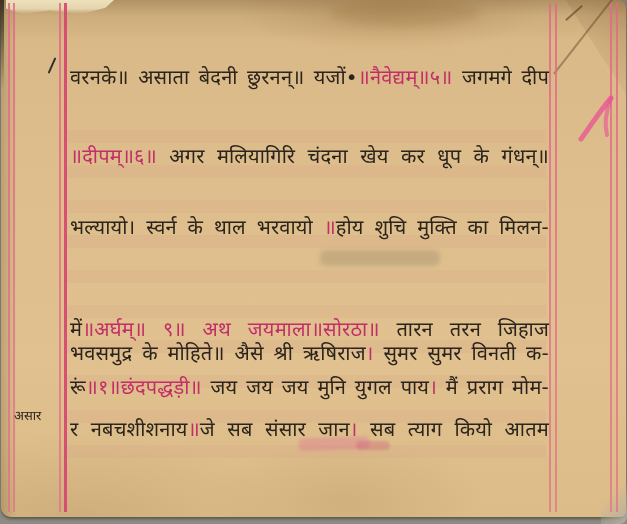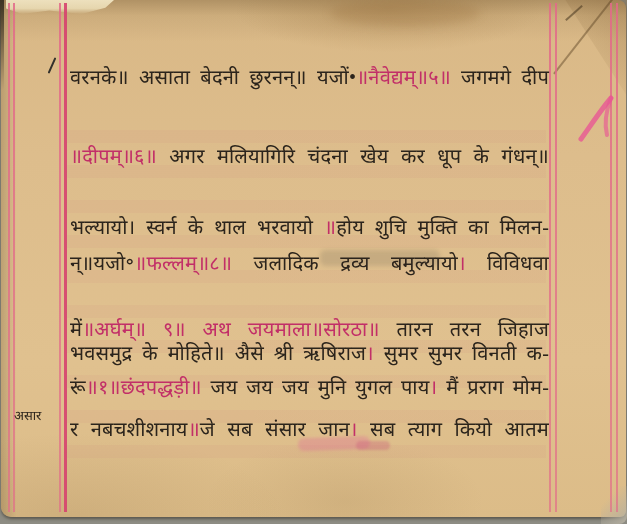--- a/index.html
+++ b/index.html
@@ -39,21 +39,21 @@
     background:rgba(70,52,30,.55); transform:rotate(48deg); }
 
   
   .rule-v { position:absolute; top:3px; height:509px; width:2px;
     background:linear-gradient(180deg, rgba(226,106,137,.85), rgba(226,106,137,.65)); }
   .rv1{left:8px;}  .rv2{left:13px;}  .rv3{left:59px;}  .rv4{left:64px; width:3px; background:rgba(214,66,110,.9);}
   .rv5{left:549px;} .rv6{left:555px;} .rv7{left:610px;} .rv8{left:616px;}
 
   
   .textblock { position:absolute; left:0; top:0; width:553px; height:524px;
-    color:#2b241c;font-family:Liberation Serif, serif; }
+    color:#2b241c; }
   .line { position:absolute; left:70px; width:479px; font-size:20px; line-height:26px;
     text-align:justify; text-align-last:justify; letter-spacing:.2px; }
   .seg-red { color:#c22f68; }
   .seg-hl { background:linear-gradient(100deg, rgba(236,95,150,0) 2%, rgba(236,95,150,.50) 25%, rgba(236,95,150,.45) 75%, rgba(236,95,150,0) 98%); border-radius:4px; }
   .margin-note { position:absolute; left:14px; top:406px; font-size:13px; color:#2b241c; }
 
   
   .pen-slash { position:absolute; left:51px; top:57px; width:2px; height:17px;
     background:#32302c; transform:rotate(24deg); border-radius:2px; }
   .flourish { position:absolute; left:577px; top:95px; width:46px; height:48px; }
@@ -92,21 +92,20 @@
 <div class="rule-v rv7"></div>
 <div class="rule-v rv8"></div>
 
 <div class="bleed"></div>
 <div class="ink-ghost"></div>
 
 <div class="textblock">
   <div class="line" style="top:64px"><span class="seg-ink">वरनके॥ असाता बेदनी छुरनन्॥ यजों•</span><span class="seg-red">॥नैवेद्यम्॥५॥</span><span class="seg-ink"> जगमगे दीप</span></div>
   <div class="line" style="top:143px"><span class="seg-red">॥दीपम्॥६॥</span><span class="seg-ink"> अगर मलियागिरि चंदना खेय कर धूप के गंधन्॥</span></div>
   <div class="line" style="top:214px"><span class="seg-ink">भल्यायो। स्वर्न के थाल भरवायो </span><span class="seg-red">॥</span><span class="seg-ink">होय शुचि मुक्ति का मिलन-</span></div>
-  <div class="line" style="top:250px"><span class="seg-ink">न्॥यजो॰</span><span class="seg-red">॥फल्लम्॥८॥</span><span class="seg-ink"> जलादिक द्रव्य बमुल्यायो</span><span class="seg-red">।</span><span class="seg-ink"> विविधवा</span></div>
   <div class="line" style="top:316px"><span class="seg-ink">में</span><span class="seg-red">॥अर्घम्॥ ९॥ अथ जयमाला॥सोरठा॥</span><span class="seg-ink"> तारन तरन जिहाज</span></div>
   <div class="line" style="top:340px"><span class="seg-ink">भवसमुद्र के मोहिते॥ अैसे श्री ऋषिराज</span><span class="seg-red">।</span><span class="seg-ink"> सुमर सुमर विनती क-</span></div>
   <div class="line" style="top:374px"><span class="seg-ink">रूं</span><span class="seg-red">॥१॥छंदपद्धड़ी॥</span><span class="seg-ink"> जय जय जय मुनि युगल पाय</span><span class="seg-red">।</span><span class="seg-ink"> मैं प्रराग मोम-</span></div>
   <div class="line" style="top:416px"><span class="seg-ink">र नबचशीशनाय</span><span class="seg-red">॥</span><span class="seg-ink">जे सब संसार जान</span><span class="seg-red">।</span><span class="seg-ink"> सब त्याग कियो आतम</span></div>
 
   <div class="margin-note">असार</div>
 </div>
 
 <div class="pen-slash"></div>
 <div class="red-smudge"></div>

